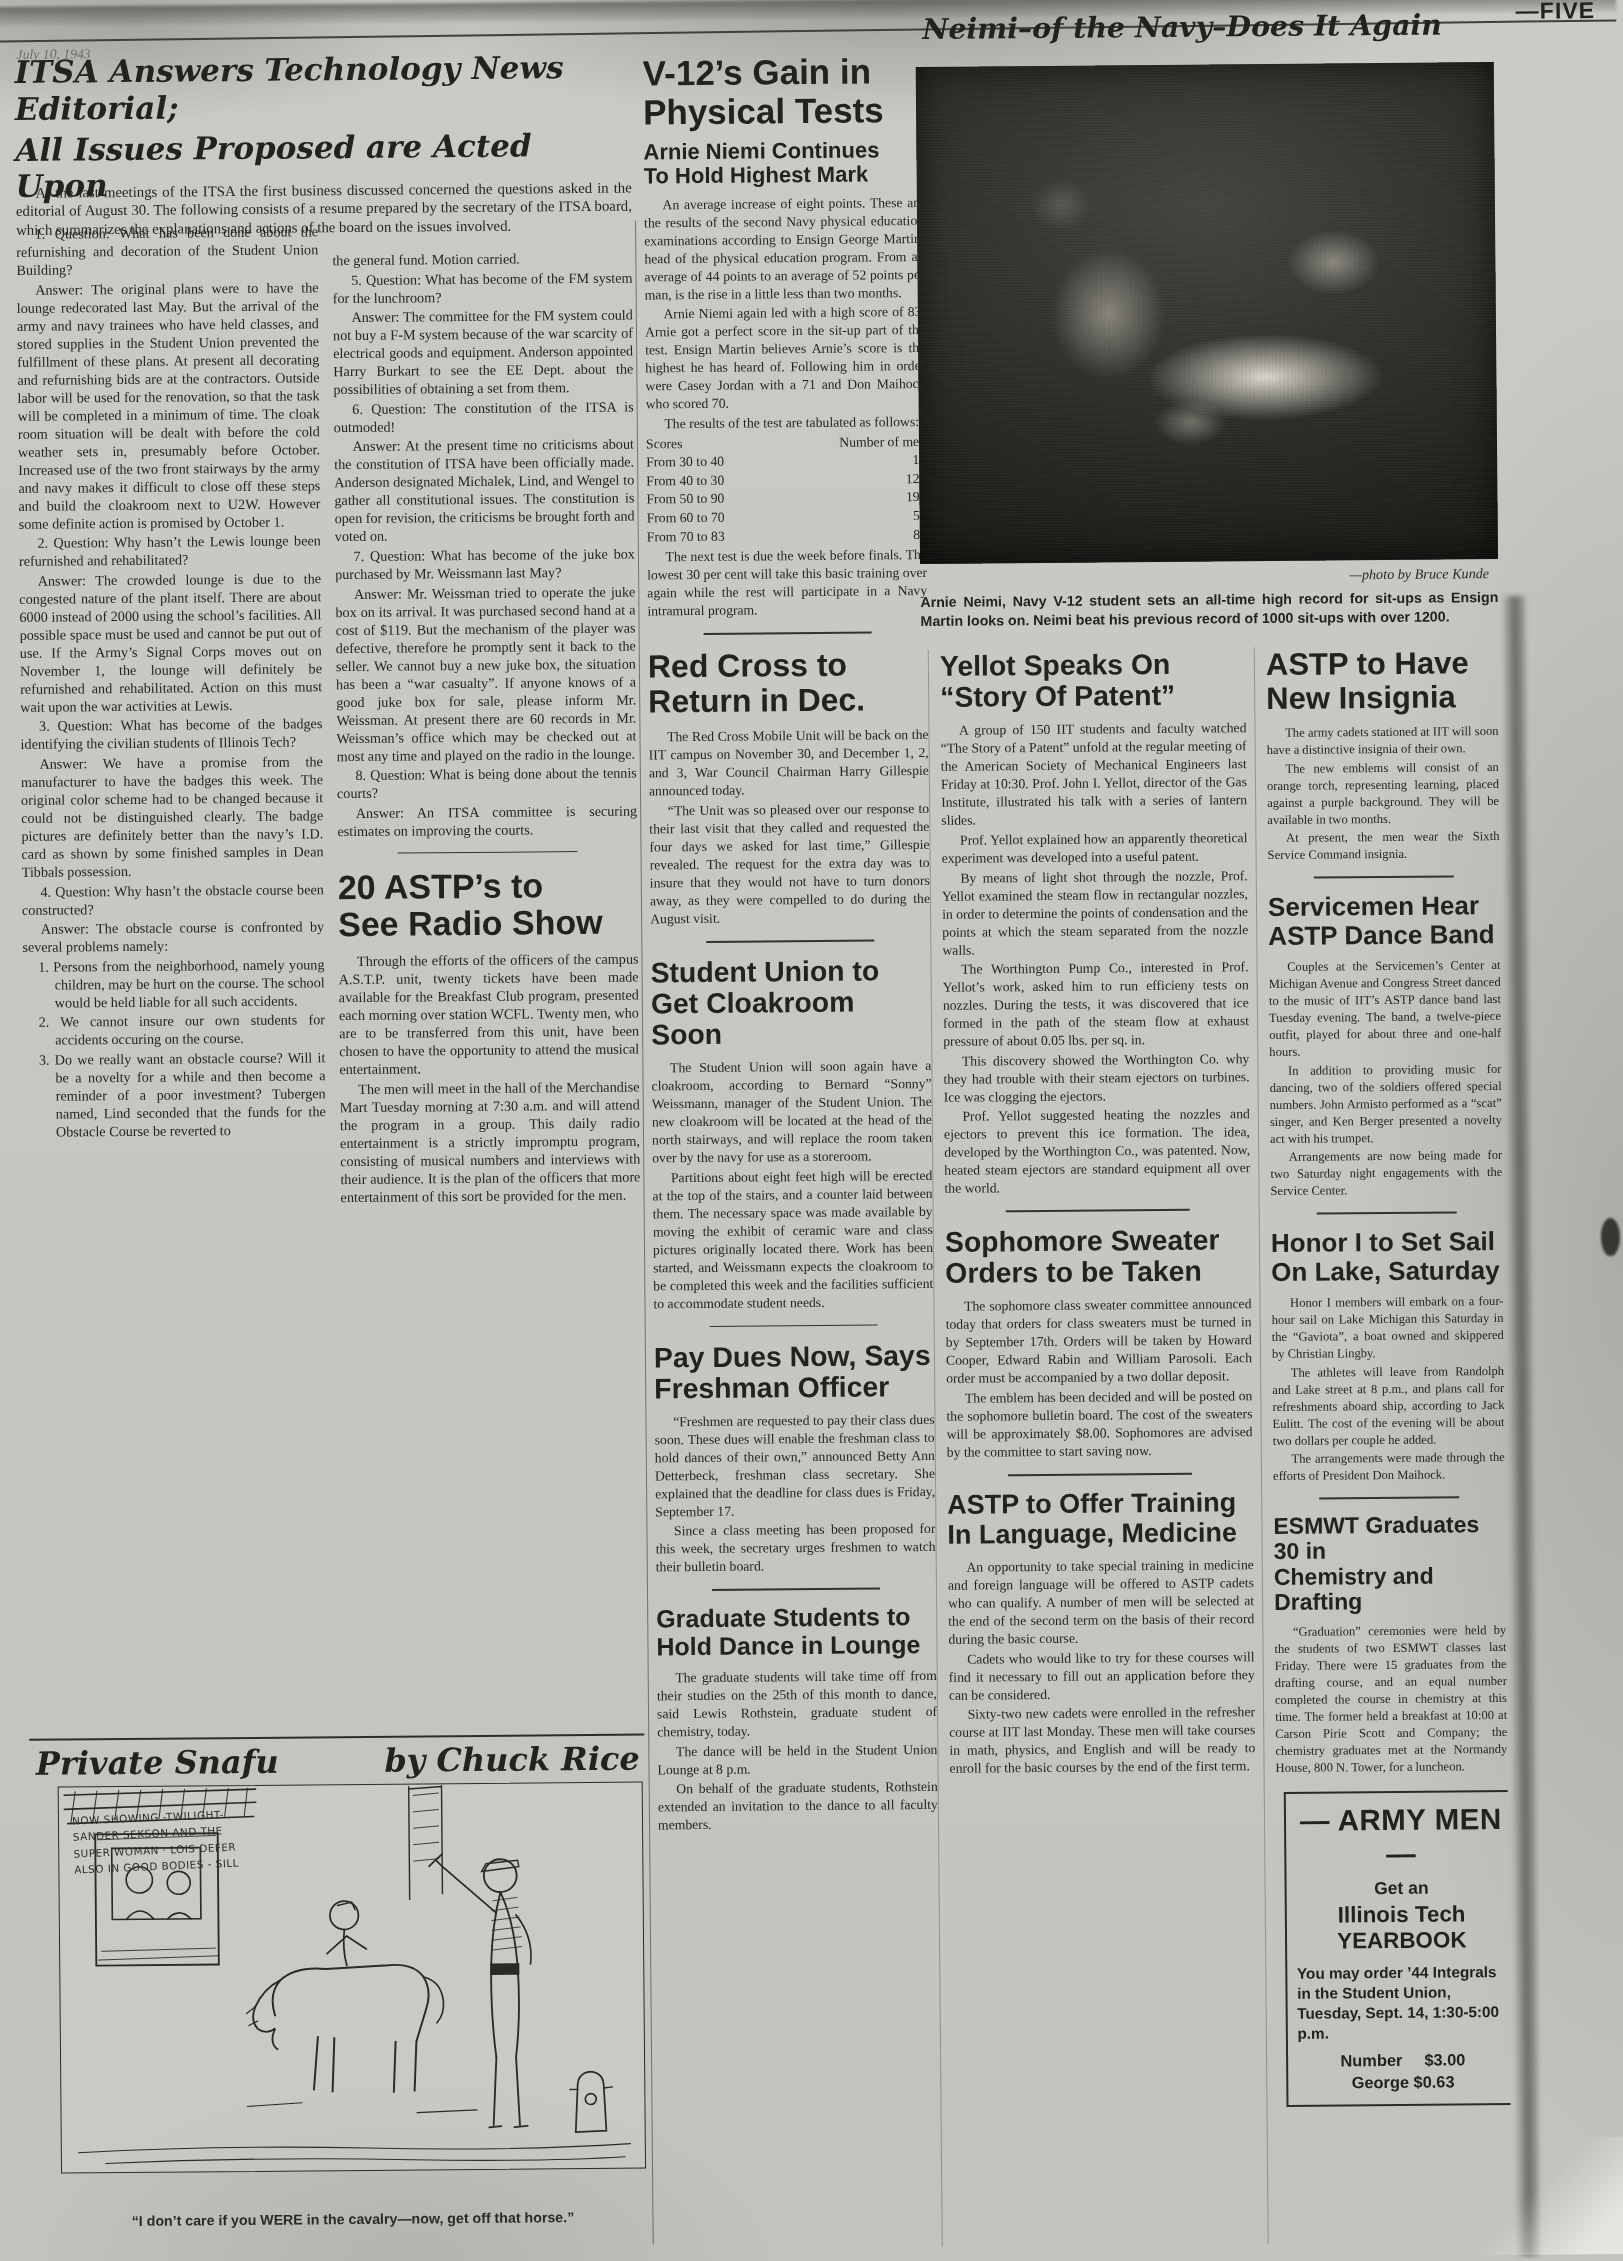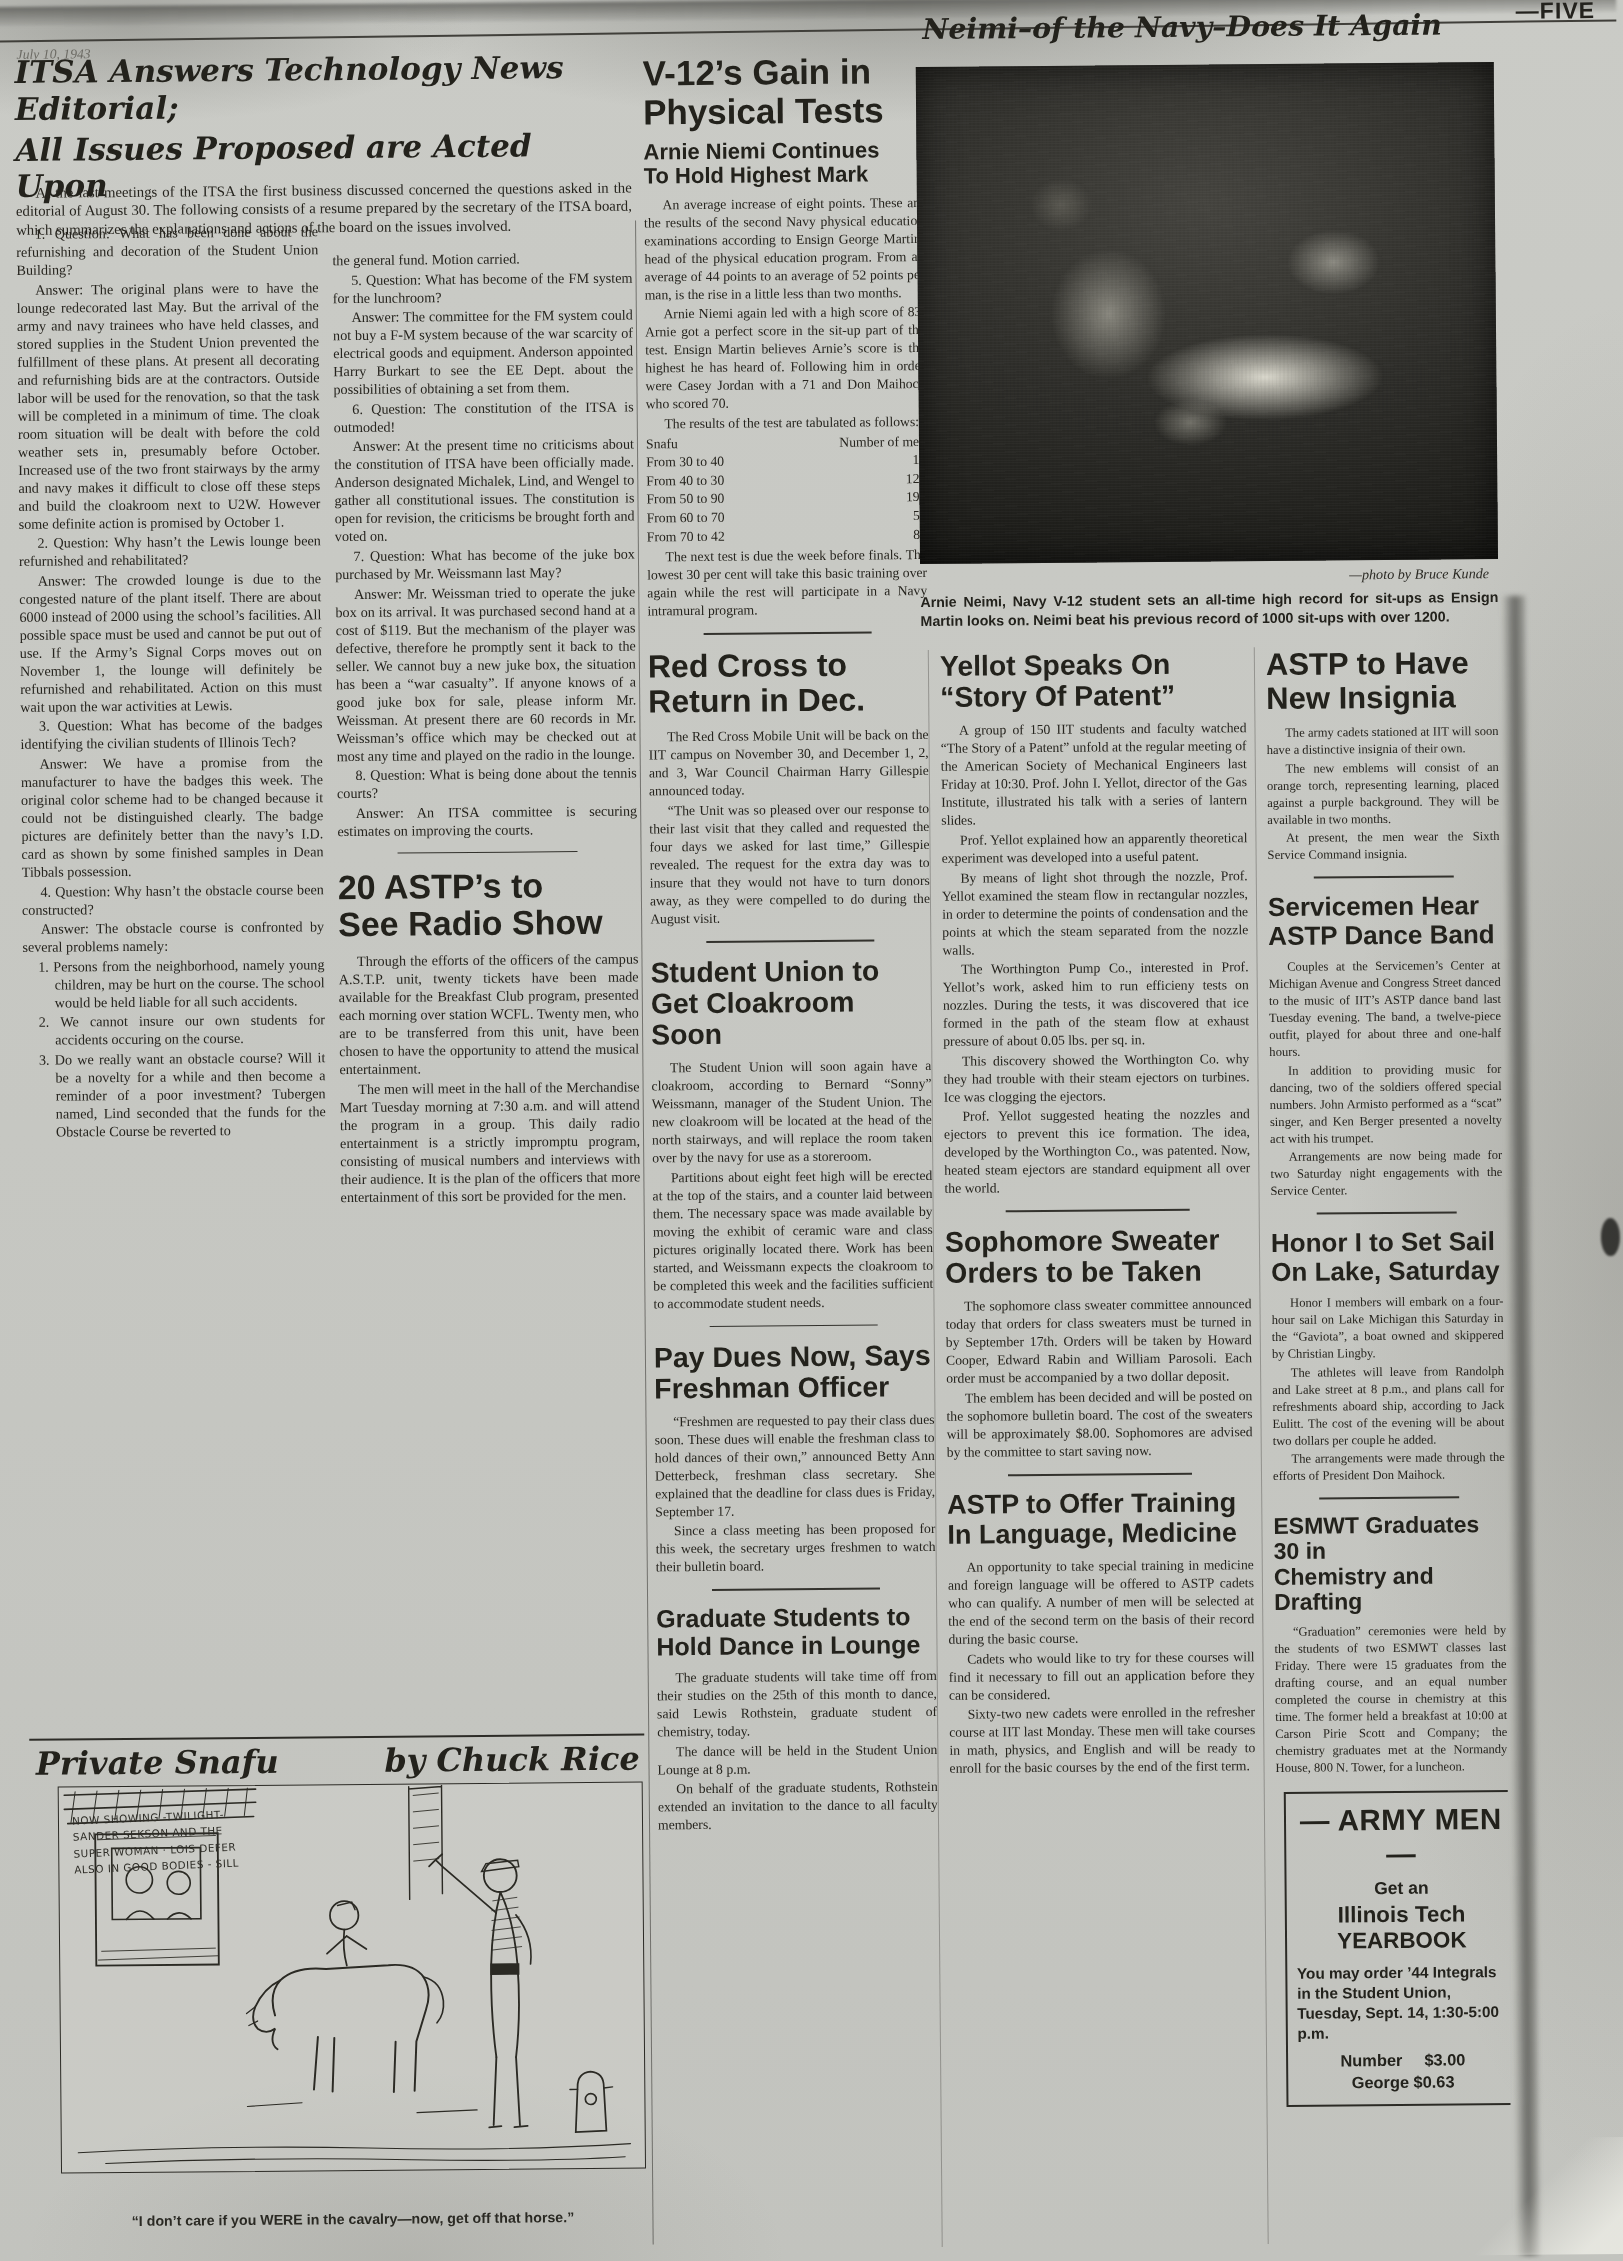--- a/index.html
+++ b/index.html
@@ -150,41 +150,41 @@
     </div>
     <div class="h-sans" style="font-size:22px;margin:8.8px 0 7.7px;">
       <span class="line">Arnie Niemi Continues</span>
       <span class="line">To Hold Highest Mark</span>
     </div>
     <p>An average increase of eight points. These are the results of the second Navy physical education examinations according to Ensign George Martin, head of the physical education program. From an average of 44 points to an average of 52 points per man, is the rise in a little less than two months.</p>
     <p>Arnie Niemi again led with a high score of 83.  Arnie got a perfect score in the sit-up part of the test. Ensign Martin believes Arnie’s score is the highest he has heard of. Following him in order were Casey Jordan with a 71 and Don Maihock who scored 70.</p>
     <p>The results of the test are tabulated as follows:</p>
     <div class="vtable">
       <div class="vrow head">
-        <span>Snafu</span>
+        <span>Scores</span>
         <span>Number of men</span>
       </div>
       <div class="vrow">
             <span>From 30 to 40</span>
             <span>12</span>
           </div>
       <div class="vrow">
             <span>From 40 to 30</span>
             <span>123</span>
           </div>
       <div class="vrow">
             <span>From 50 to 90</span>
             <span>195</span>
           </div>
       <div class="vrow">
             <span>From 60 to 70</span>
             <span>54</span>
           </div>
       <div class="vrow">
-            <span>From 70 to 42</span>
+            <span>From 70 to 83</span>
             <span>83</span>
           </div>
     </div>
     <p>The next test is due the week before finals. The lowest 30 per cent will take this basic training over again while the rest will participate in a Navy intramural program.</p>
 
     <div class="divider"></div>
     <div class="h-sans headblock" style="font-size:32px;">
       <span class="line">Red Cross to</span>
       <span class="line">Return in Dec.</span>
     </div>

